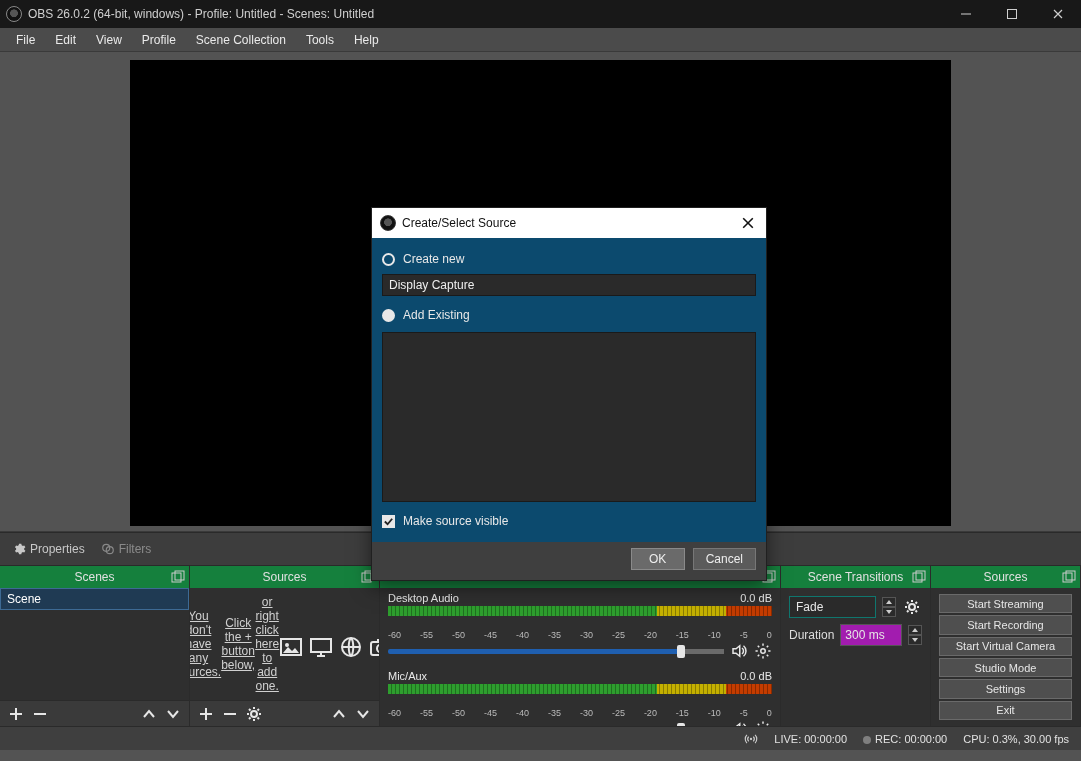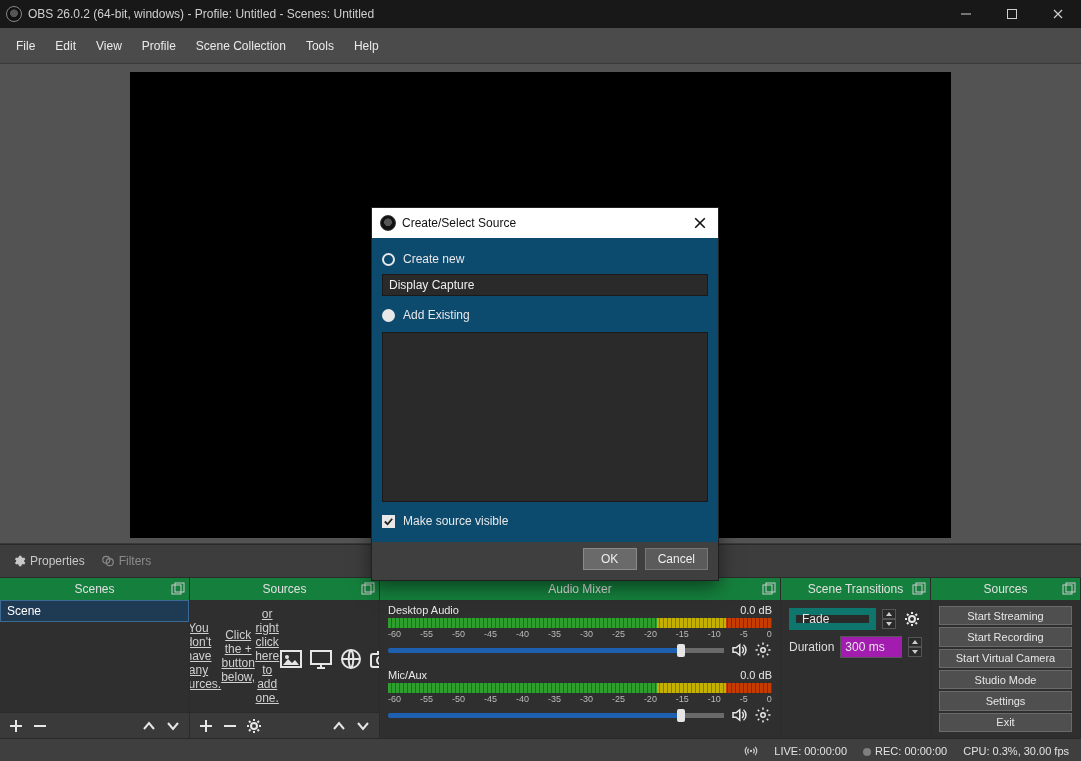--- a/index.html
+++ b/index.html
@@ -34,21 +34,21 @@
   }
   .titlebar .spacer { flex:1; }
   .titlebar .winbtn {
     width: 46px; height: 28px;
     display:flex; align-items:center; justify-content:center;
     color:#cfcfcf;
   }
   .titlebar .winbtn svg { width:10px; height:10px; }
   
   .menubar {
-    height: 36px;
+    height: 24px;
     background: #4b4b4b;
     display:flex;
     align-items: center;
     padding-left: 6px;
     font-size: 12px;
     color: #eaeaea;
     border-bottom: 1px solid #3a3a3a;
   }
   .menubar .menuitem { padding: 2px 10px; }
   
@@ -159,21 +159,21 @@
     background:linear-gradient(to right,#2e9e2e 0%,#2e9e2e 70%,#c4b000 70%,#c4b000 88%,#c43c00 88%,#c43c00 100%);
     position:relative;
   }
   .meter::after{
     content:"";
     position:absolute; inset:0;
     background:repeating-linear-gradient(to right, transparent 0 3px, rgba(0,0,0,.3) 3px 4px);
   }
   .ticks {
     display:flex; justify-content:space-between; font-size:9px; color:#bbb;
-    margin-top:1px;
+    margin-top:14px;
     gap:8px;
   }
   .sliderrow{
     display:flex; align-items:center; gap:6px; margin-top:2px;
   }
   .slidertrack{
     flex:1; height:5px; background:#1f5fb0; position:relative; border-radius:2px;
   }
   .slidertrack::before{
     content:""; position:absolute; right:0; top:0; bottom:0; width:14%;
@@ -184,21 +184,21 @@
     width:8px;height:13px;background:#e6e6e6;border-radius:2px;
   }
   .spk{ width:18px;height:18px; display:flex;align-items:center;justify-content:center;}
   .spk svg{width:18px;height:18px;fill:#e6e6e6;}
   .audio .panel-body::-webkit-scrollbar{width:10px;}
   .audio .panel-body::-webkit-scrollbar-thumb{background:#6a6a6a;}
   
   .trans .panel-body { padding:8px; font-size:12px;}
   .selectlike {
     display:flex; align-items:center;
-    background:#2a2a2a; border:7px solid #0f766e;
+    background:#2a2a2a; border:1px solid #0f766e;
     height:22px; padding:0 6px;
   }
   .spinlike {
     display:flex; align-items:center;
     background:#a21caf; border:1px solid #555;
     height:22px; padding:0 4px;
   }
   .trans .row{display:flex;align-items:center; gap:6px; margin-bottom:6px;}
   .trans .row .lbl{color:#ddd; font-size:12px;}
   .updown{
@@ -223,21 +223,21 @@
     display:flex;align-items:center;justify-content:flex-end;
     gap:16px; padding-right:12px;
     color:#e2e2e2; font-size:11px;
     border-top:1px solid #2a2a2a;
   }
   .statusbar .dot{width:8px;height:8px;border-radius:50%;background:#7f7f7f;display:inline-block;margin-right:4px; vertical-align:middle;}
   
   .modal {
     position:absolute;
     left:371px; top:207px;
-    width:348px;
+    width:396px;
     background:#3f3f3f;
     box-shadow:0 6px 18px rgba(0,0,0,.5);
     z-index:50;
     border:1px solid #202020;
   }
   .modal .dlgtitle{
     height:30px; background:#fff; color:#111;
     display:flex; align-items:center; padding:0 8px;
     font-size:12px;
   }

